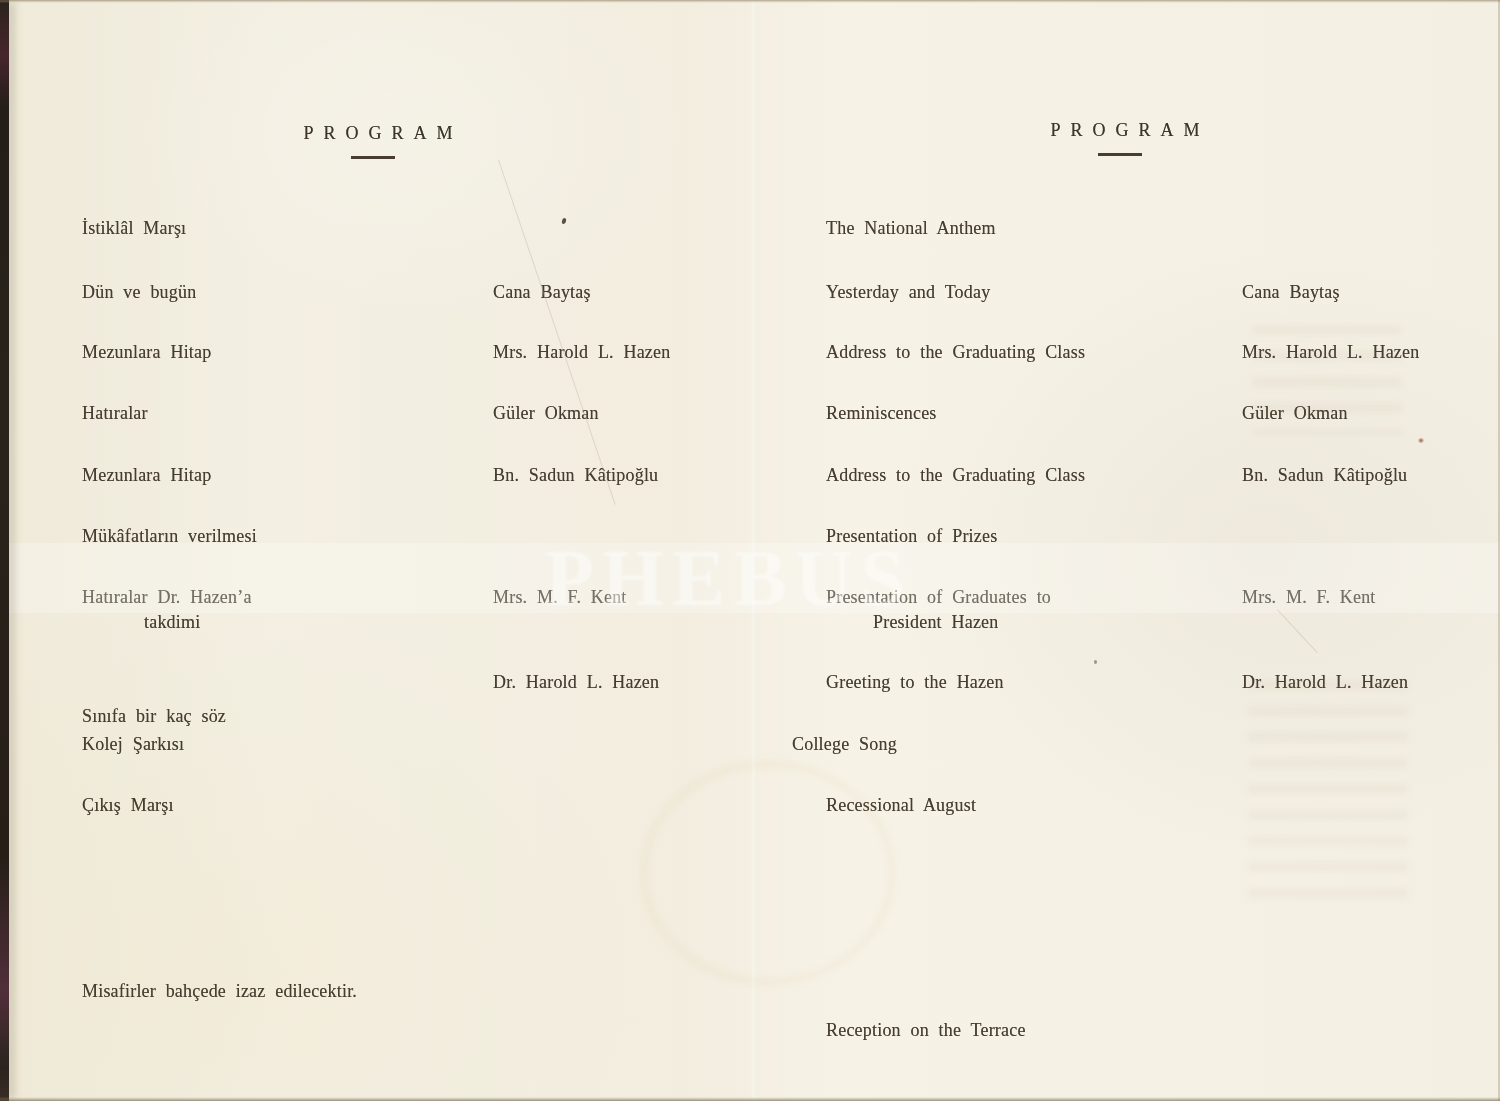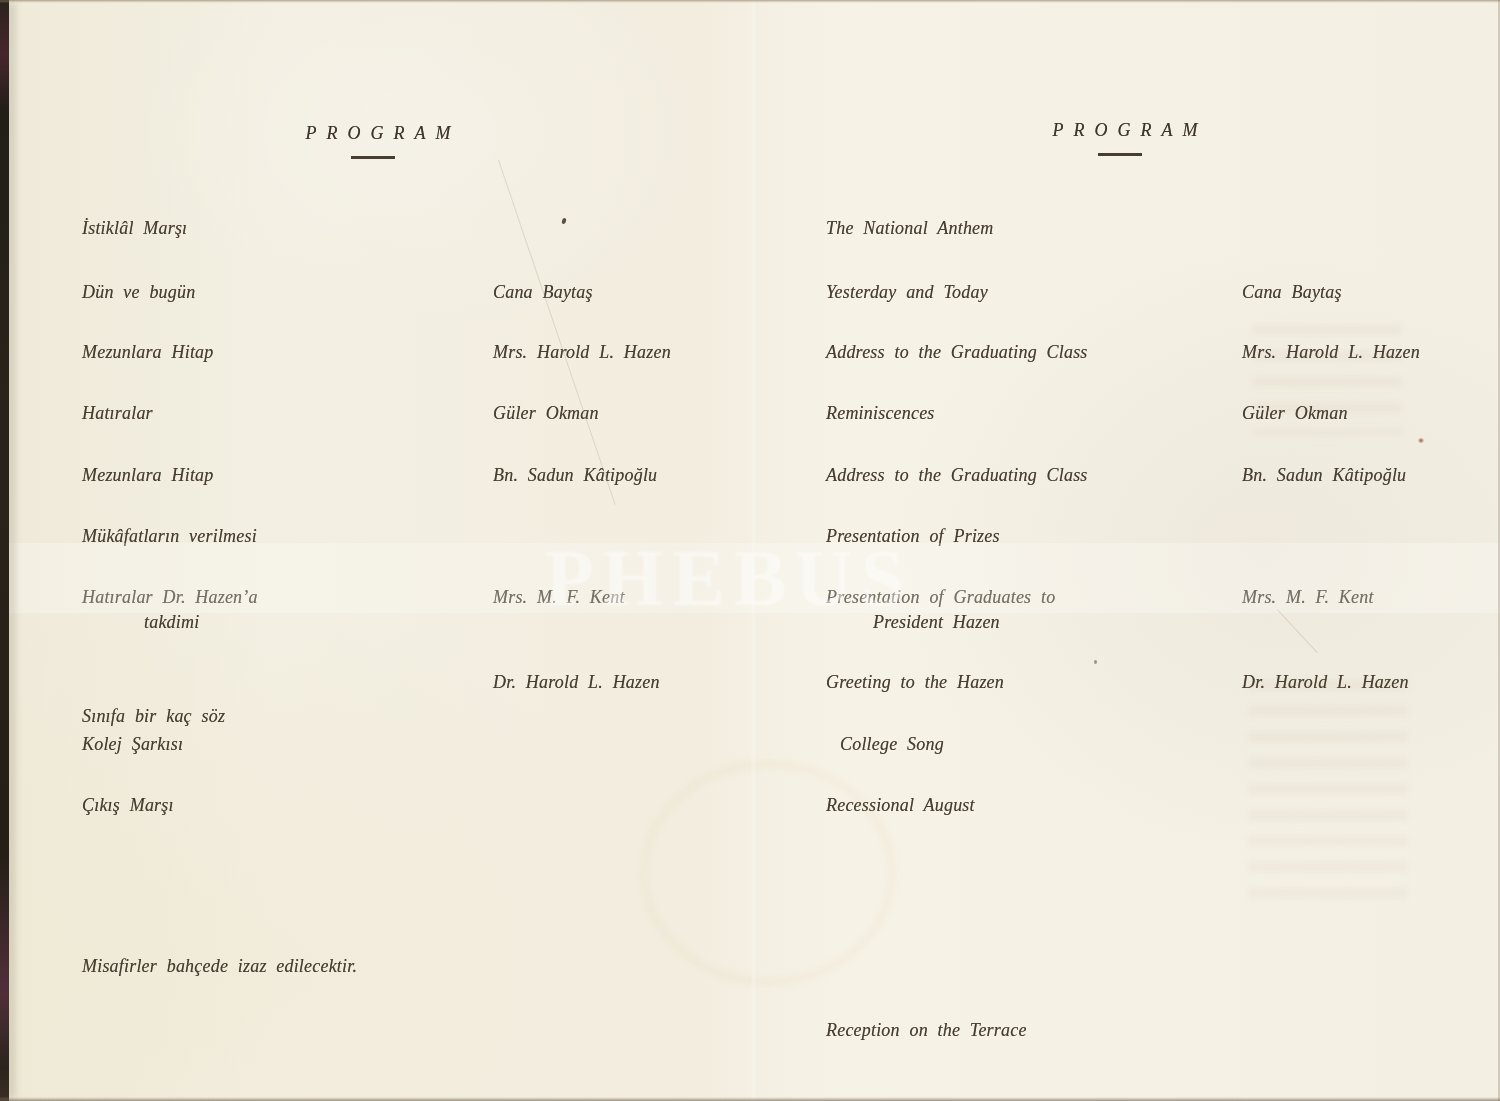--- a/index.html
+++ b/index.html
@@ -10,21 +10,21 @@
   }
   .sheet{
     position:relative;width:1500px;height:1101px;overflow:hidden;
     color:#463d30;
     background:
       radial-gradient(ellipse 420px 300px at 28% 12%, rgba(255,255,255,.20), transparent 70%),
       radial-gradient(ellipse 520px 420px at 84% 50%, rgba(120,100,70,.05), transparent 72%),
       radial-gradient(ellipse 640px 520px at 14% 88%, rgba(238,228,198,.28), transparent 72%),
       linear-gradient(90deg,#efead9 0%,#f3efe2 18%,#f2eddf 46%,#f6f2e6 56%,#f3efe3 100%);
   }
-  .page{position:absolute;inset:0;z-index:1;font-style:italic;}
+  .page{position:absolute;inset:0;z-index:1;}
   .title{
     position:absolute;margin:0;font-size:18px;font-weight:normal;
     letter-spacing:10px;padding-left:10px;line-height:24px;
     color:#3d352a;white-space:nowrap;width:170px;text-align:center;
     text-shadow:0 0 .5px rgba(61,53,42,.6);
   }
   .title-left{left:288px;top:121px;}
   .title-right{left:1035px;top:118px;}
   .title-rule{position:absolute;width:44px;height:2.5px;background:#473e31;}
   .rule-left{left:351px;top:156px;}
@@ -89,21 +89,21 @@
         <span class="row-text" style="left: 493px; top: 463px;">Bn. Sadun Kâtipoğlu</span>
         <span class="row-text" style="left: 82px; top: 524px;">Mükâfatların verilmesi</span>
         <span class="row-text" style="left: 82px; top: 585px;">Hatıralar Dr. Hazen’a</span>
         <span class="row-text" style="left: 144px; top: 610px;">takdimi</span>
         <span class="row-text" style="left: 493px; top: 585px;">Mrs. M. F. Kent</span>
         <span class="row-text" style="left: 82px; top: 670px; margin-top: 34px;">Sınıfa bir kaç söz</span>
         <span class="row-text" style="left: 493px; top: 670px;">Dr. Harold L. Hazen</span>
         <span class="row-text" style="left: 82px; top: 732px;">Kolej Şarkısı</span>
         <span class="row-text" style="left: 82px; top: 793px;">Çıkış Marşı</span>
       </div>
-    <p class="row-text" style="left:82px;top:920px;margin-top:34px;">Misafirler bahçede izaz edilecektir.</p>
+    <p class="row-text" style="left:82px;top:945px;margin-top:34px;">Misafirler bahçede izaz edilecektir.</p>
   </section>
 
   <section class="page">
     <h1 class="title title-right">PROGRAM</h1>
     <div class="title-rule rule-right"></div>
     <div id="right-rows">
         <span class="row-text" style="left: 826px; top: 216px;">The National Anthem</span>
         <span class="row-text" style="left: 826px; top: 280px;">Yesterday and Today</span>
         <span class="row-text" style="left: 1242px; top: 280px;">Cana Baytaş</span>
         <span class="row-text" style="left: 826px; top: 340px;">Address to the Graduating Class</span>
@@ -111,21 +111,21 @@
         <span class="row-text" style="left: 826px; top: 401px;">Reminiscences</span>
         <span class="row-text" style="left: 1242px; top: 401px;">Güler Okman</span>
         <span class="row-text" style="left: 826px; top: 463px;">Address to the Graduating Class</span>
         <span class="row-text" style="left: 1242px; top: 463px;">Bn. Sadun Kâtipoğlu</span>
         <span class="row-text" style="left: 826px; top: 524px;">Presentation of Prizes</span>
         <span class="row-text" style="left: 826px; top: 585px;">Presentation of Graduates to</span>
         <span class="row-text" style="left: 873px; top: 610px;">President Hazen</span>
         <span class="row-text" style="left: 1242px; top: 585px;">Mrs. M. F. Kent</span>
         <span class="row-text" style="left: 826px; top: 670px;">Greeting to the Hazen</span>
         <span class="row-text" style="left: 1242px; top: 670px;">Dr. Harold L. Hazen</span>
-        <span class="row-text" style="left: 840px; top: 732px;">College Song</span>
+        <span class="row-text" style="left: 792px; top: 732px;">College Song</span>
         <span class="row-text" style="left: 826px; top: 793px;">Recessional August</span>
       </div>
     <p class="row-text" style="left:826px;top:1000px;text-align:center;">Reception on the Terrace</p>
   </section>
 
   <div class="wm-band"></div>
   <div class="wm-text">PHEBUS</div>
 
   <div class="artifact gutter-streak"></div>
   <div class="artifact scratch scratch-1"></div>

